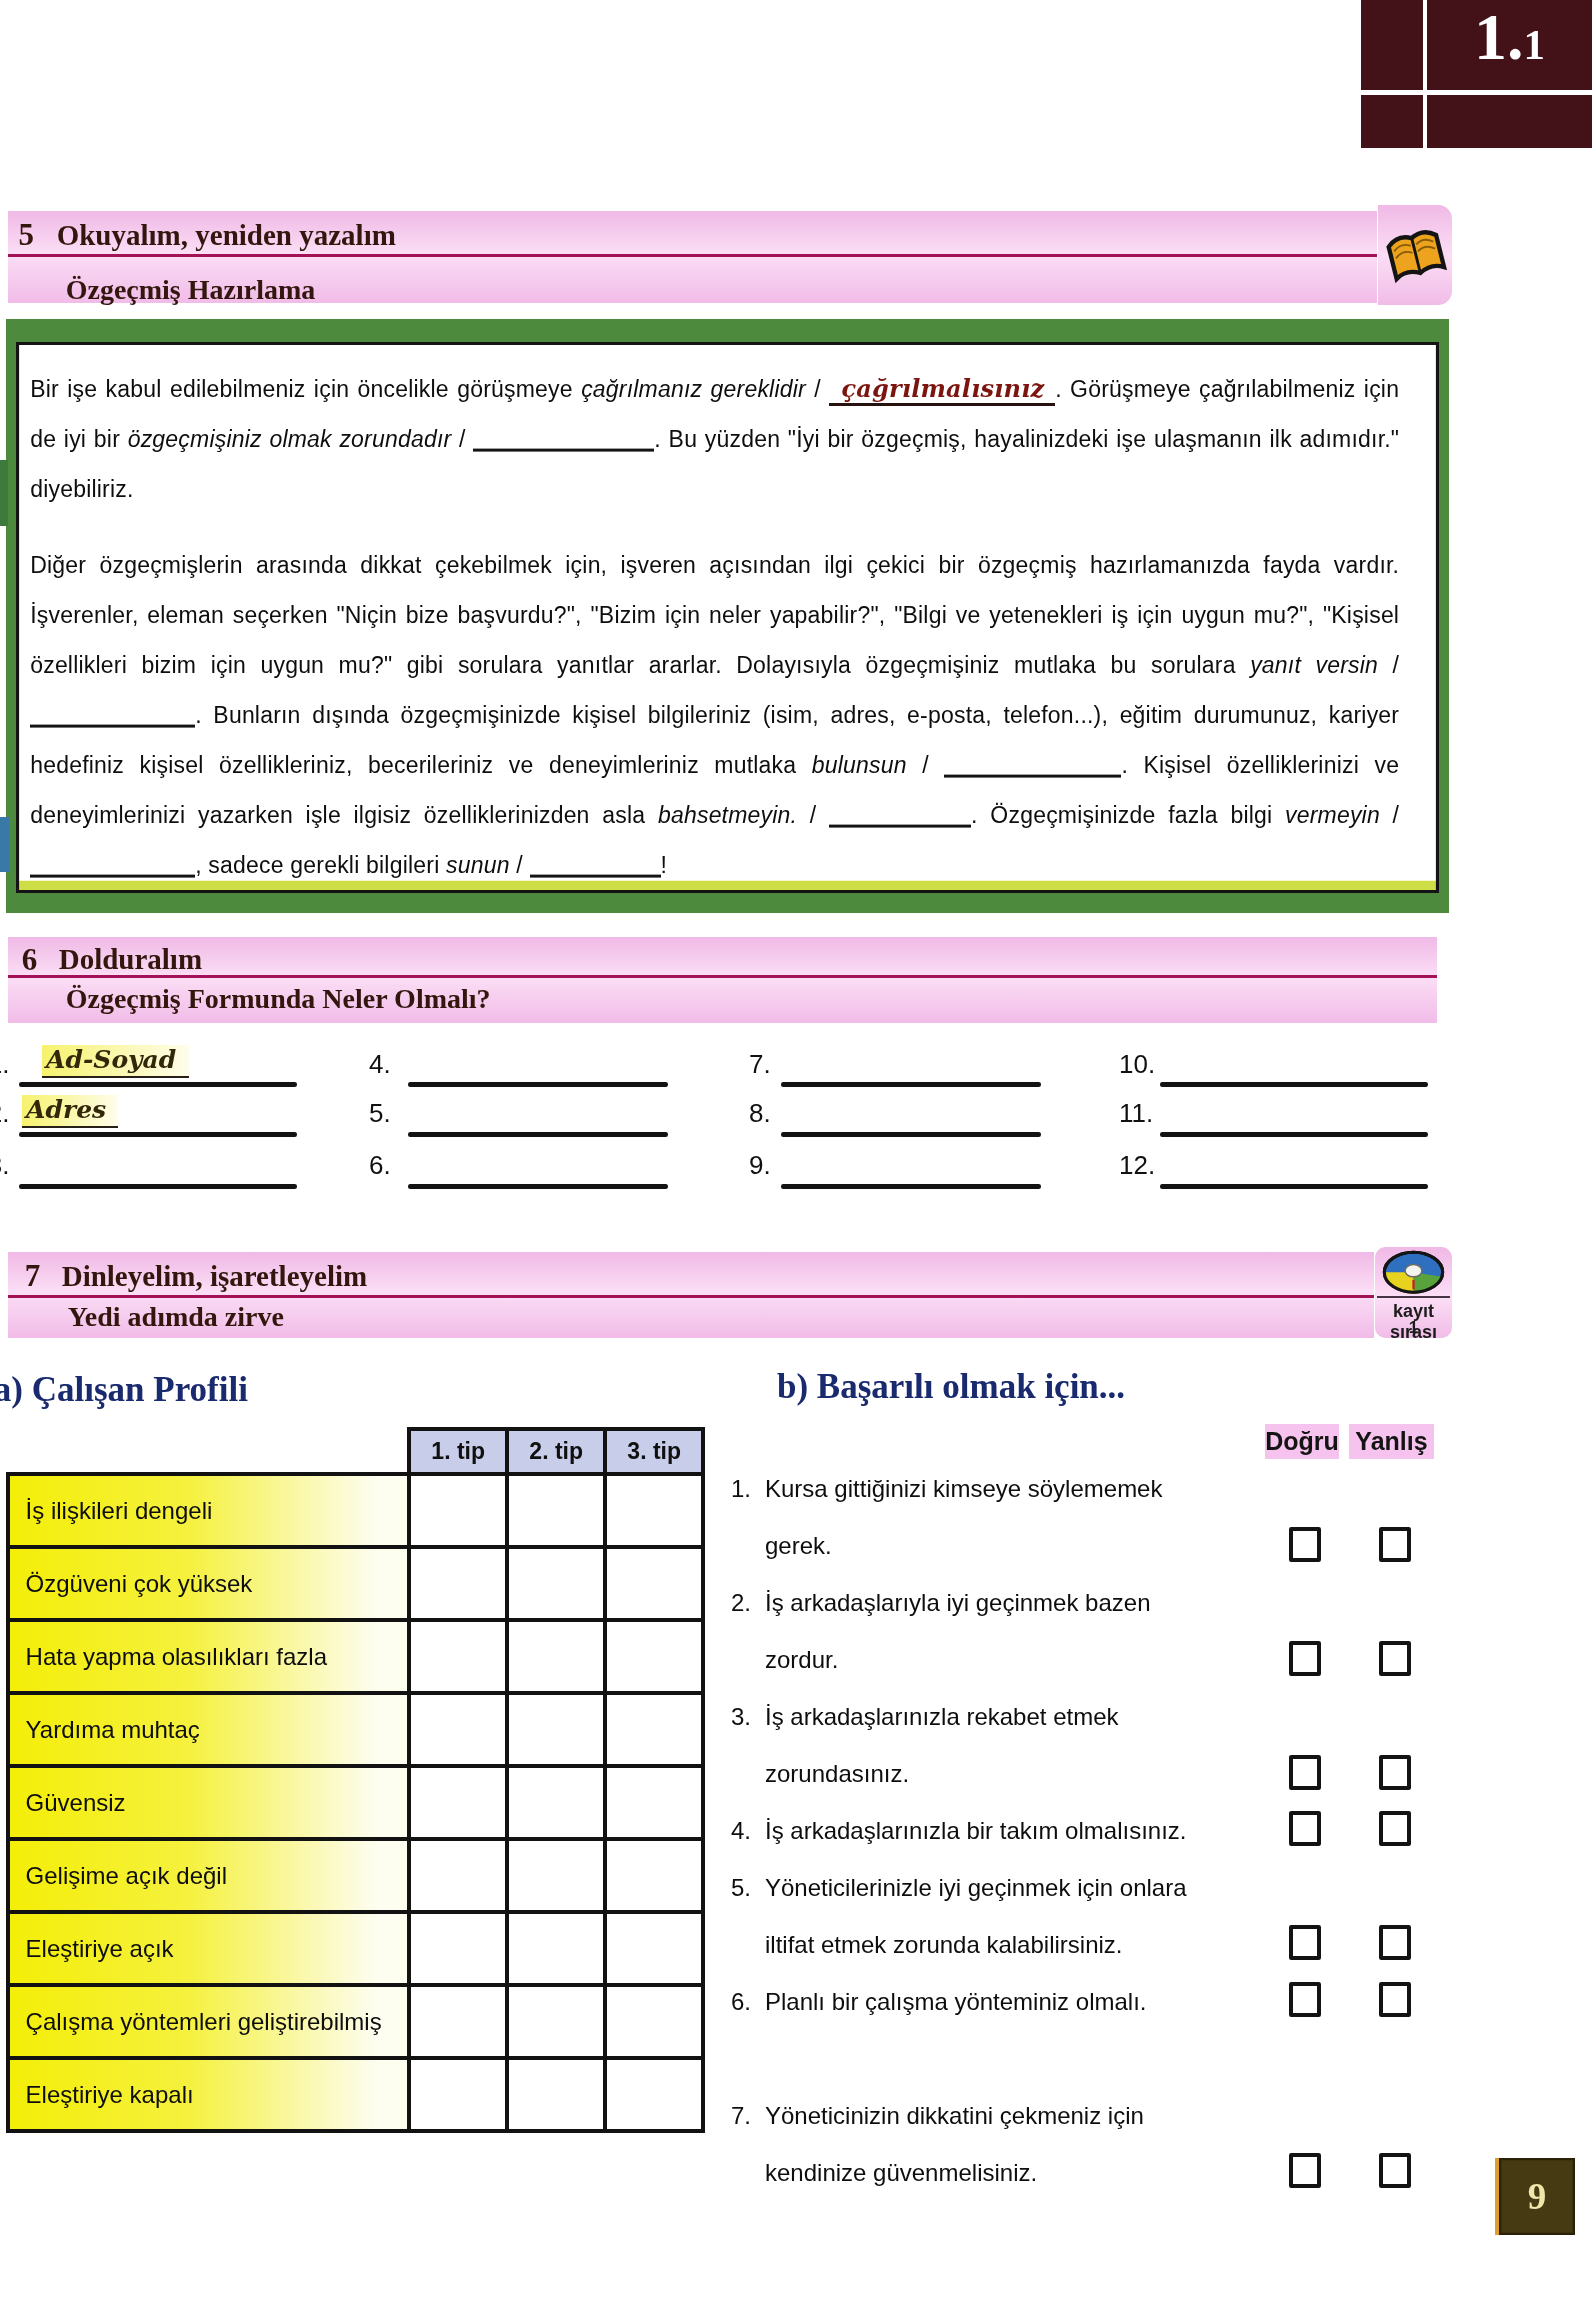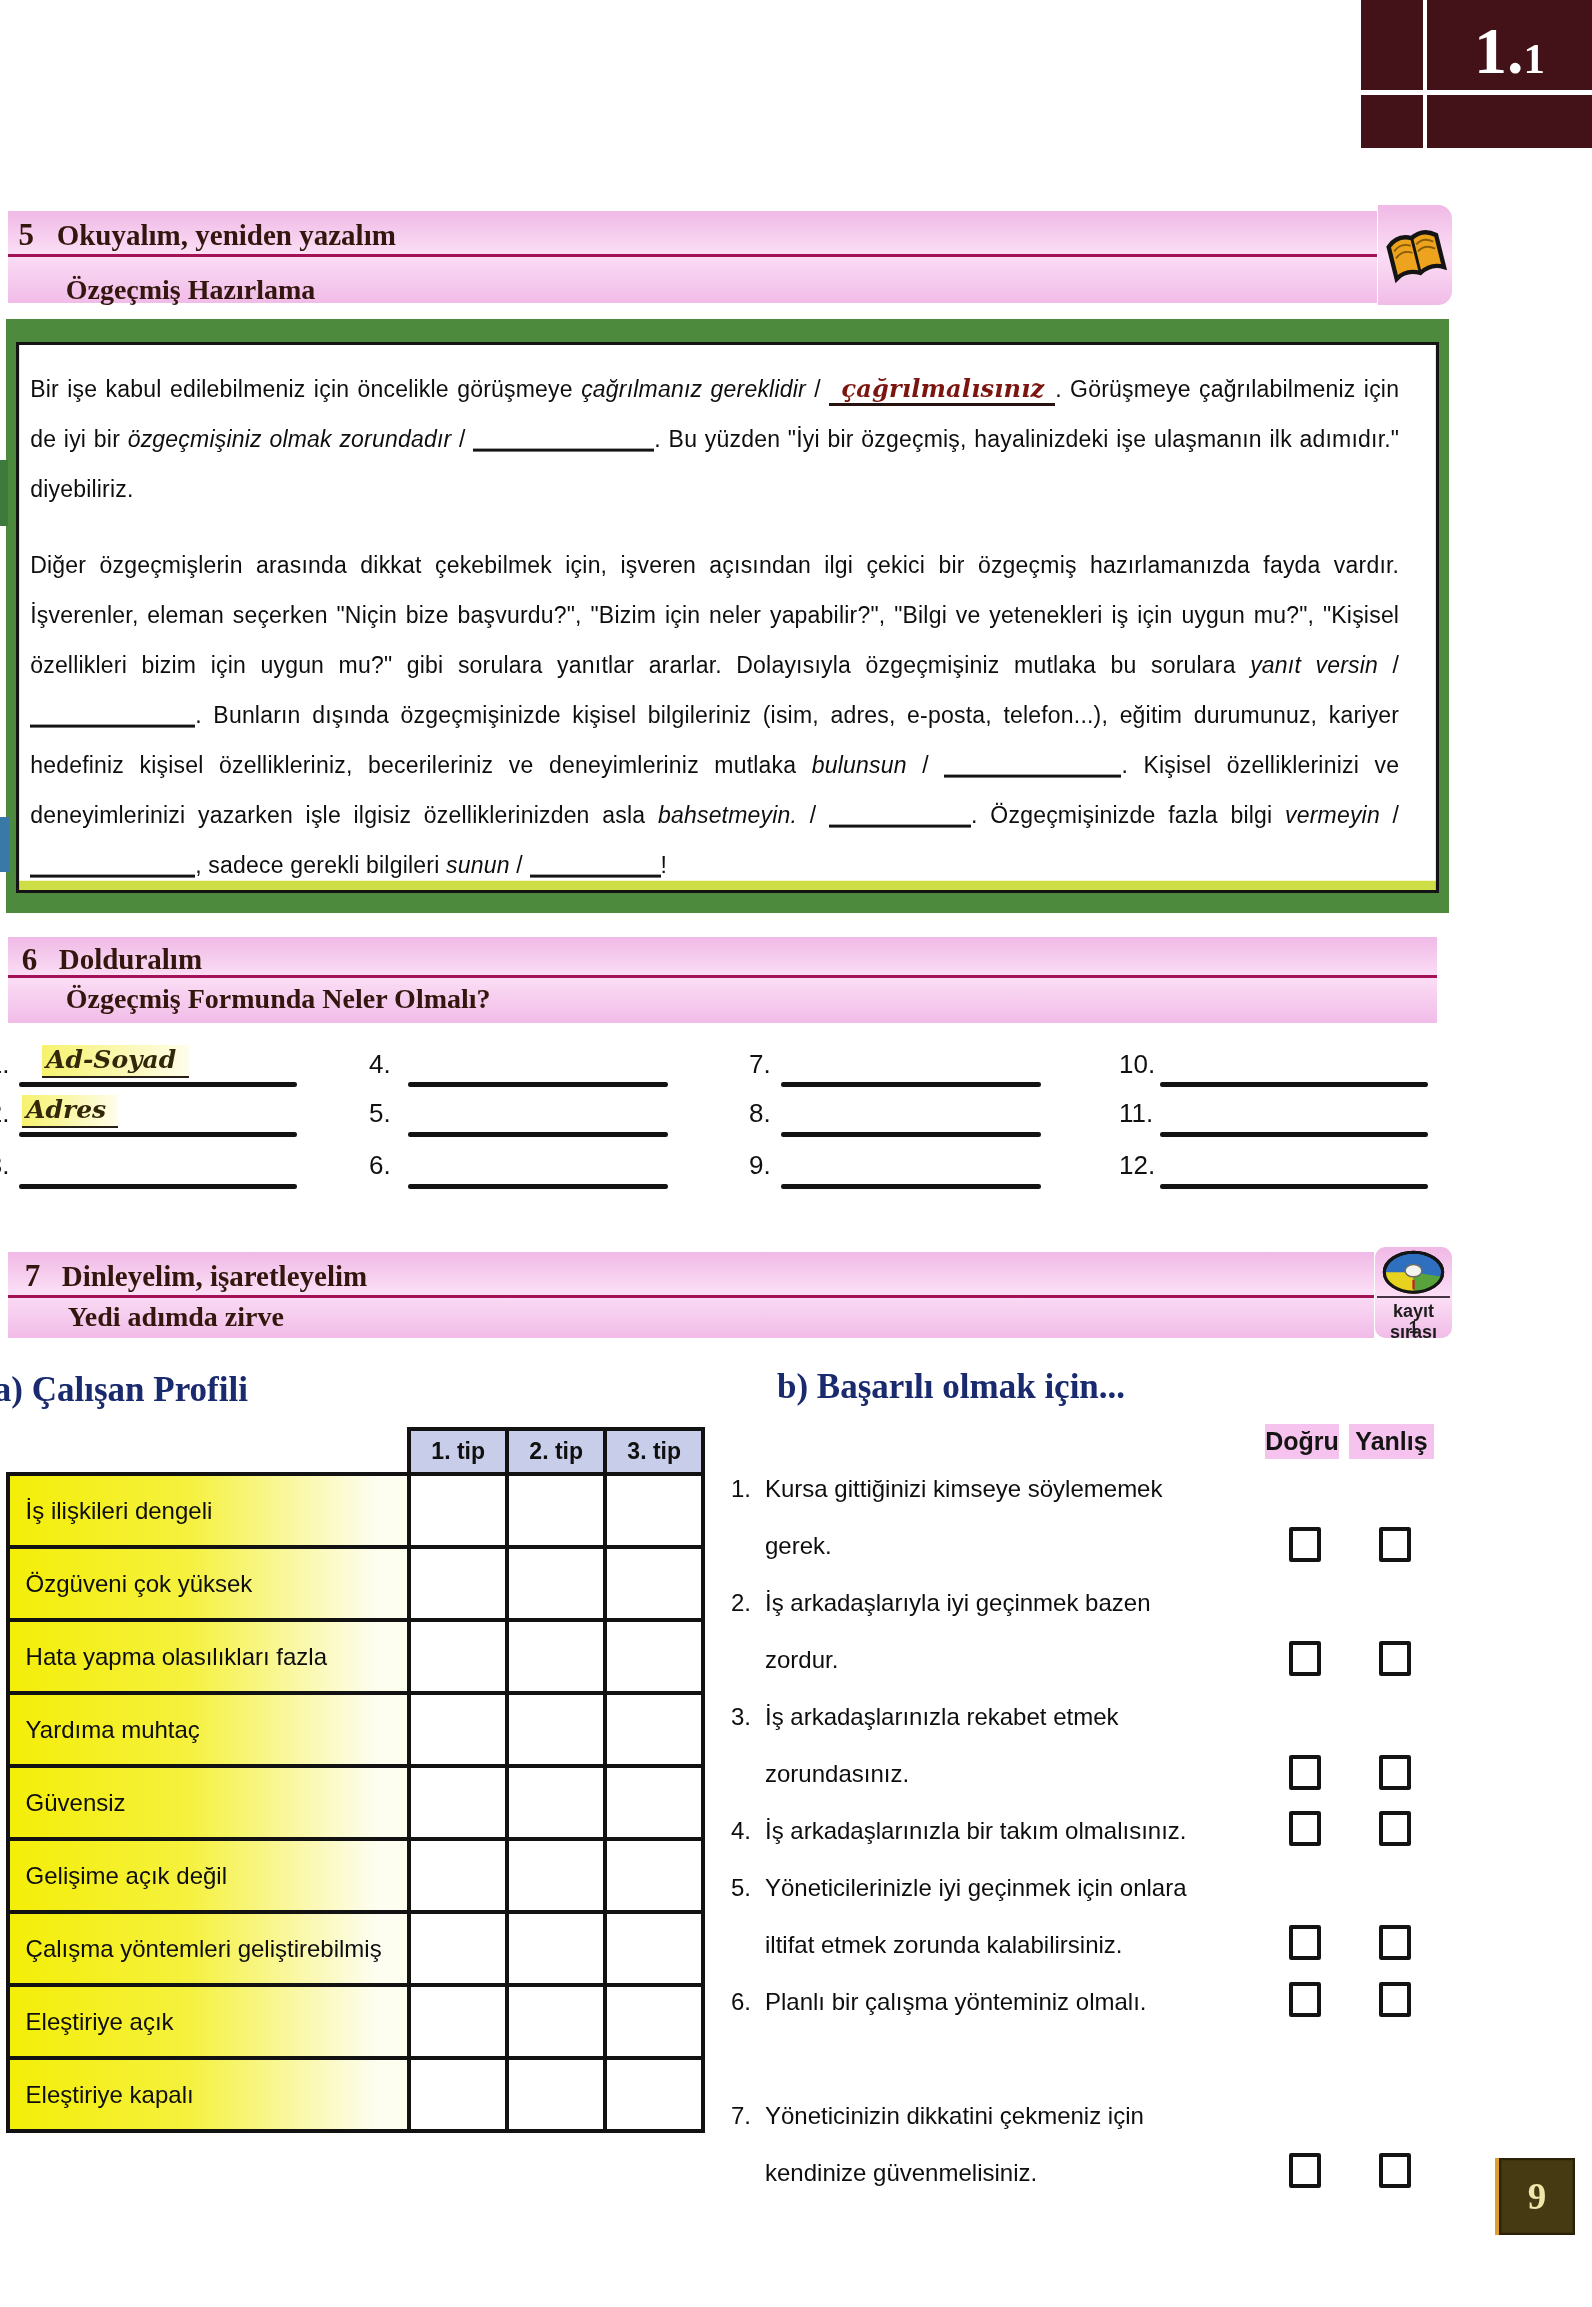--- a/index.html
+++ b/index.html
@@ -8,21 +8,21 @@
     position:relative; width:1593px; height:2307px; overflow:hidden;
     font-family:"Liberation Sans", sans-serif; color:#101010;
   }
 
   
   .badge-block { position:absolute; background:#431219; }
   #b-tl { left:1361px; top:0; width:62px;  height:90px; }
   #b-tr { left:1427px; top:0; width:165px; height:90px; display:flex; align-items:flex-end; justify-content:center; }
   #b-bl { left:1361px; top:95px; width:62px;  height:53px; }
   #b-br { left:1427px; top:95px; width:165px; height:53px; }
-  .badge-num { font-family:"Liberation Serif", serif; color:#fff; font-weight:bold; line-height:1; padding-bottom:6px; }
+  .badge-num { font-family:"Liberation Serif", serif; color:#fff; font-weight:bold; line-height:1; padding-bottom:20px; }
   .badge-num .big   { font-size:66px; }
   .badge-num .small { font-size:43px; }
 
   
   .pinkbar { position:absolute; background:linear-gradient(180deg,#f0b9e6 0%,#fbdef5 46%,#f1bce8 100%); }
   .sec-num, .sec-title, .sec-sub { position:absolute; font-family:"Liberation Serif", serif; font-weight:700; color:#33160d; white-space:nowrap; }
   .sec-num   { font-size:31px; }
   .sec-title { font-size:29px; }
   .sec-sub   { font-size:28px; }
   .sec-sep   { position:absolute; left:0; right:0; height:3.1px; background:#a31257; }
@@ -246,27 +246,27 @@
           <td class="cell"></td>
           <td class="cell"></td>
         </tr>
         <tr>
           <td class="rlabel">Gelişime açık değil</td>
           <td class="cell"></td>
           <td class="cell"></td>
           <td class="cell"></td>
         </tr>
         <tr>
+          <td class="rlabel">Eleştiriye açık</td>
+          <td class="cell"></td>
+          <td class="cell"></td>
+          <td class="cell"></td>
+        </tr>
+        <tr>
           <td class="rlabel">Çalışma yöntemleri geliştirebilmiş</td>
-          <td class="cell"></td>
-          <td class="cell"></td>
-          <td class="cell"></td>
-        </tr>
-        <tr>
-          <td class="rlabel">Eleştiriye açık</td>
           <td class="cell"></td>
           <td class="cell"></td>
           <td class="cell"></td>
         </tr>
         <tr>
           <td class="rlabel">Eleştiriye kapalı</td>
           <td class="cell"></td>
           <td class="cell"></td>
           <td class="cell"></td>
         </tr>

